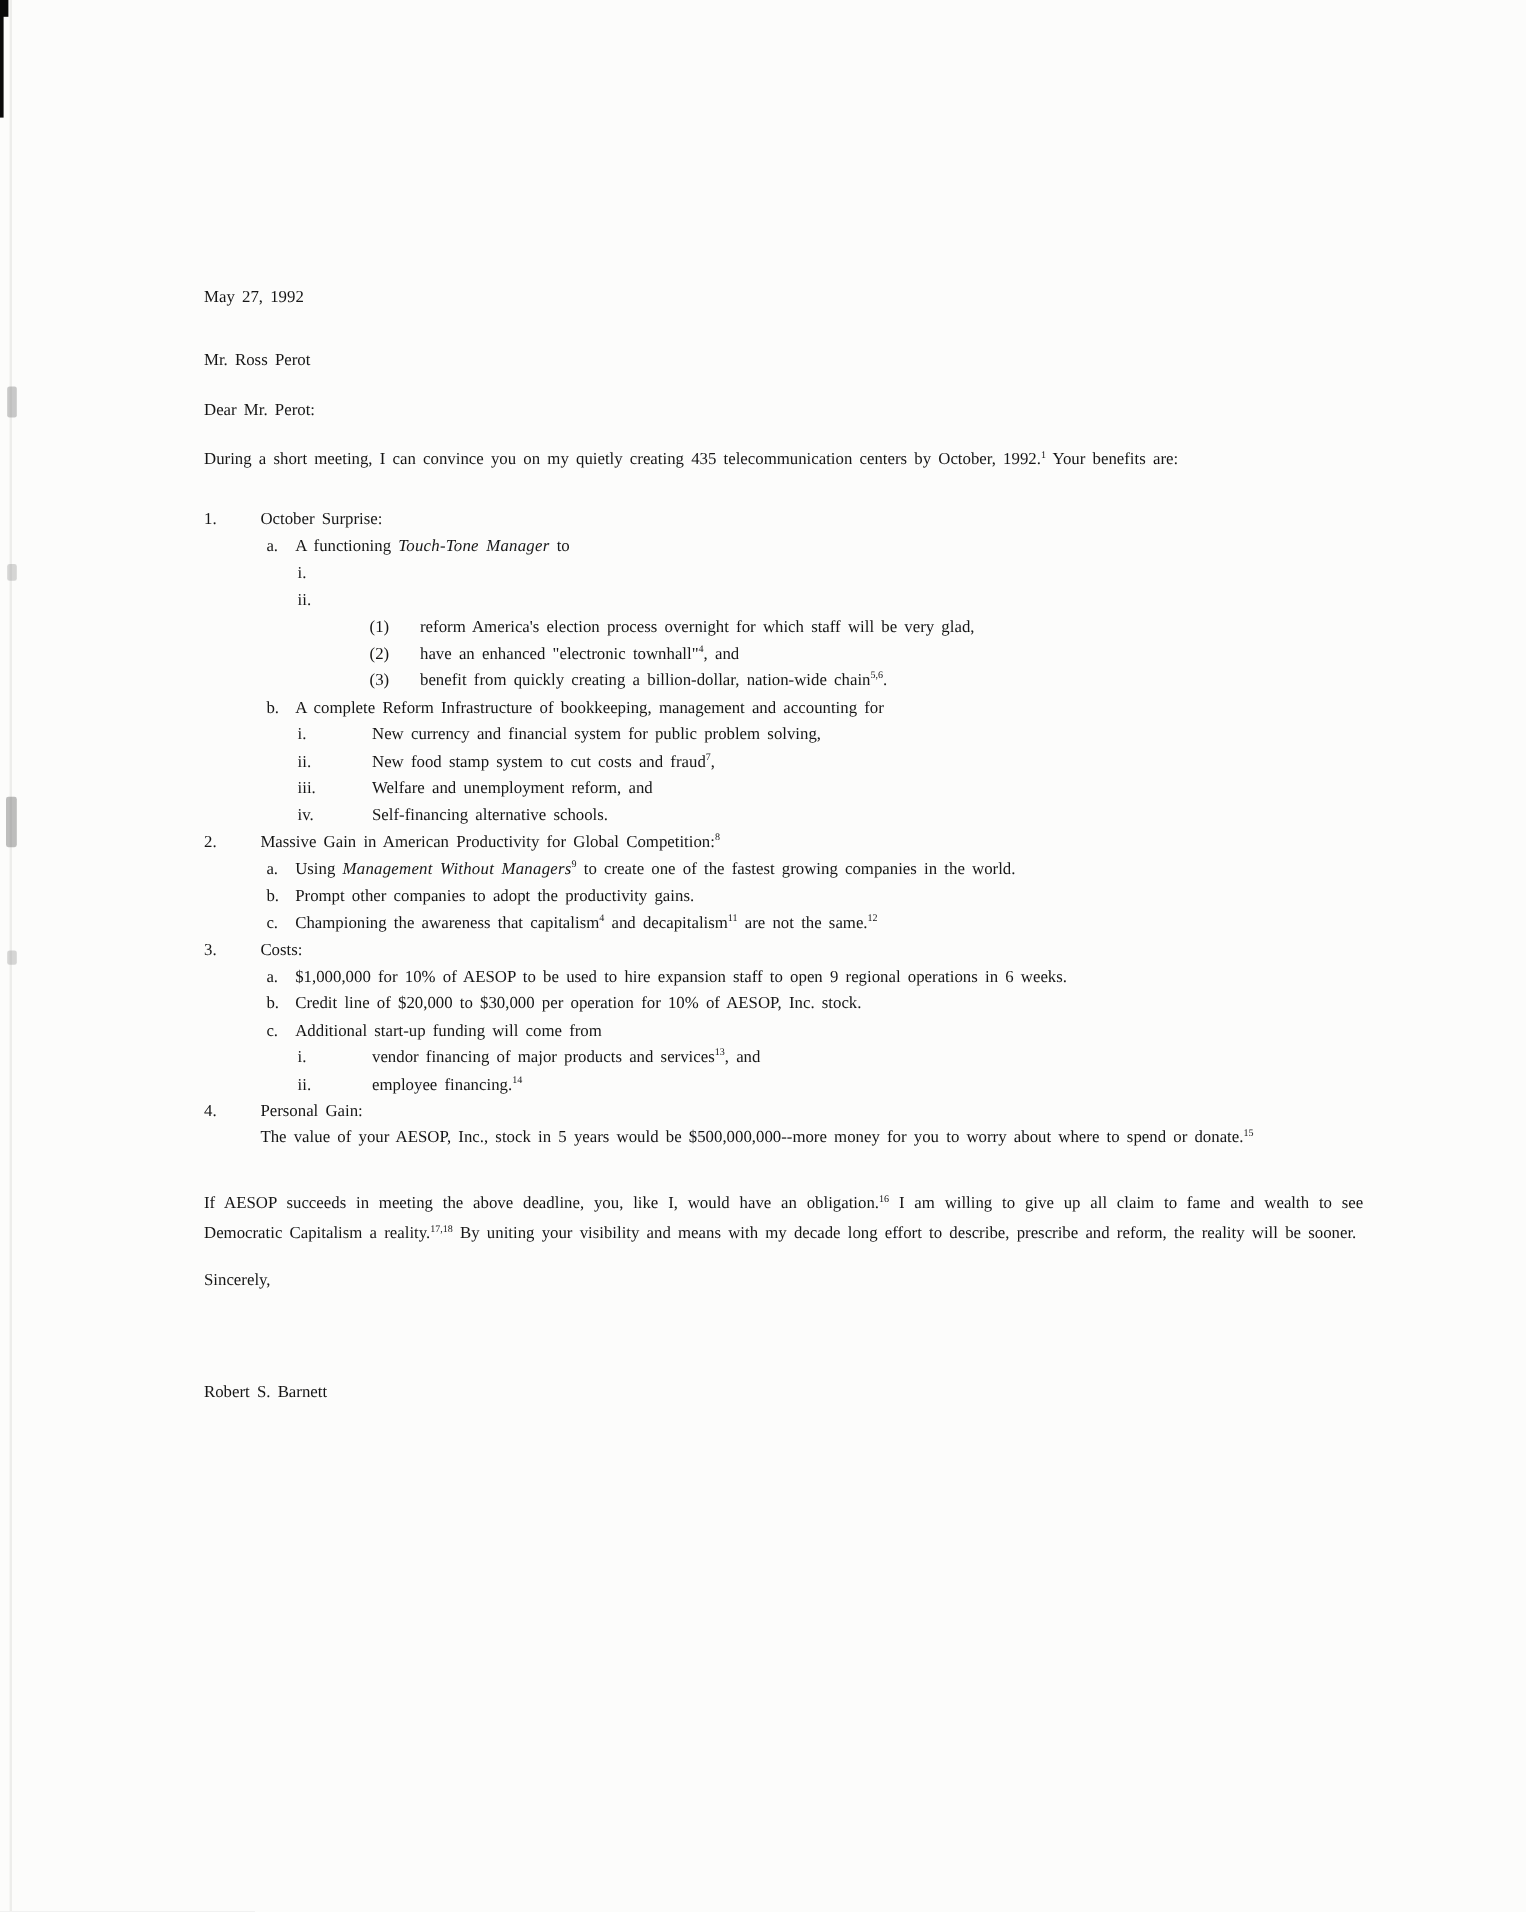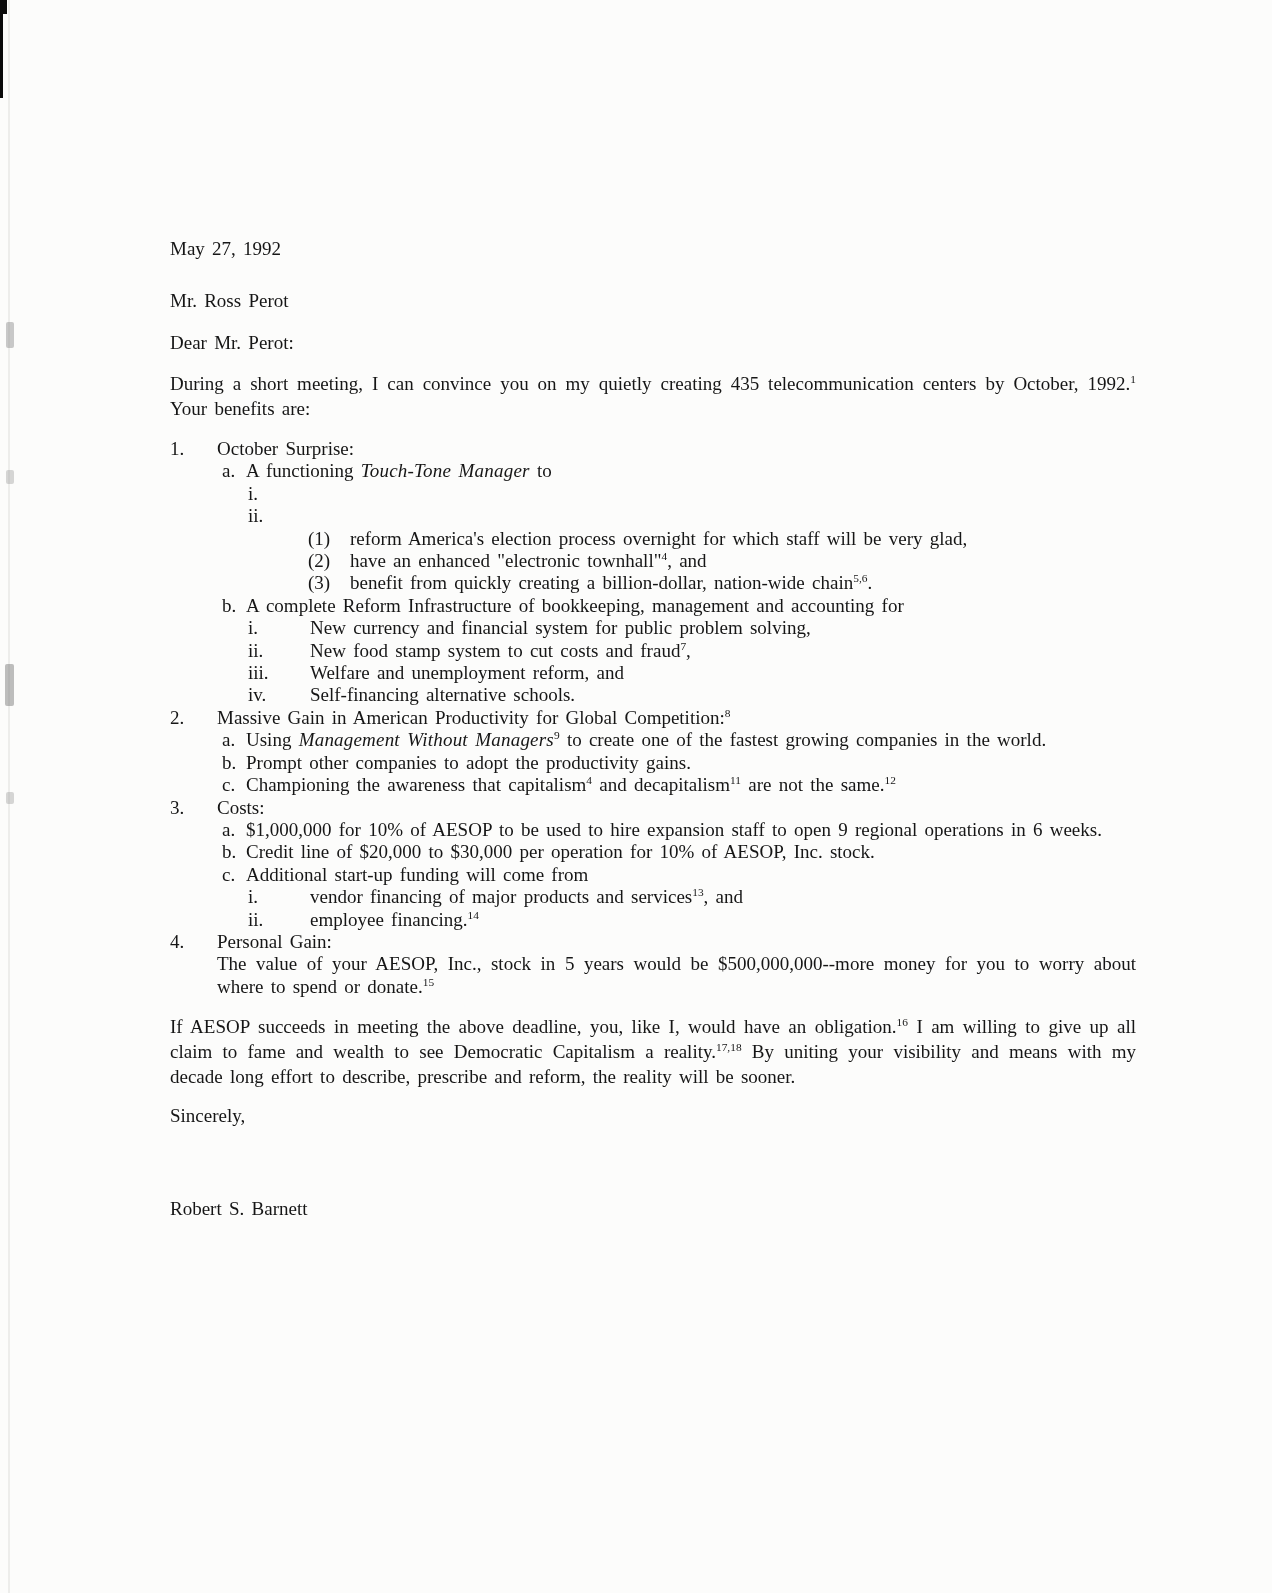--- a/index.html
+++ b/index.html
@@ -6,38 +6,38 @@
   .page{
     position:relative;
     width:1272px;height:1593px;
     background:#fcfcfb;
     color:#161616;
     font-family:"Liberation Serif","DejaVu Serif",serif;
     overflow:hidden;
   }
   .content{
     position:absolute;left:170px;top:236px;width:966px;
-    font-size:19px;
+    font-size:14px;
     word-spacing:2.5px;
   }
   .line{line-height:25px;}
   .para{line-height:25px;text-align:justify;margin:0;}
   .mb-date{margin-bottom:27px;}
   .mb-recipient{margin-bottom:17px;}
   .mb-salutation{margin-bottom:16px;}
-  .mb-intro{margin-bottom:17px;}
+  .mb-intro{margin-bottom:27px;}
   .outline{margin:0;}
   .row{display:flex;line-height:22.4px;}
   .row .marker{flex:0 0 auto;}
   .row .txt{flex:1 1 auto;text-align:justify;}
   .lvl1{padding-left:0;}   .lvl1 .marker{width:47px;}
   .lvl2{padding-left:52px;} .lvl2 .marker{width:24px;}
   .lvl3{padding-left:78px;} .lvl3 .marker{width:62px;}
   .lvl4{padding-left:138px;}.lvl4 .marker{width:42px;}
-  .closing{margin-top:16px;}
+  .closing{margin-top:30px;}
   .signoff{margin-top:14px;}
   .signature{margin-top:68px;}
   sup{font-size:0.6em;line-height:0;vertical-align:super;letter-spacing:0;}
   .ul{text-underline-offset:3px;}
   i{letter-spacing:0.2px;}
   
   .artifact{position:absolute;pointer-events:none;}
   .a-corner{left:0;top:0;width:7px;height:14px;background:#0a0a0a;}
   .a-strip{left:0;top:0;width:3px;height:98px;background:#0a0a0a;}
   .a-edgeline{left:8px;top:0;width:2px;height:100%;background:#ededeb;}

